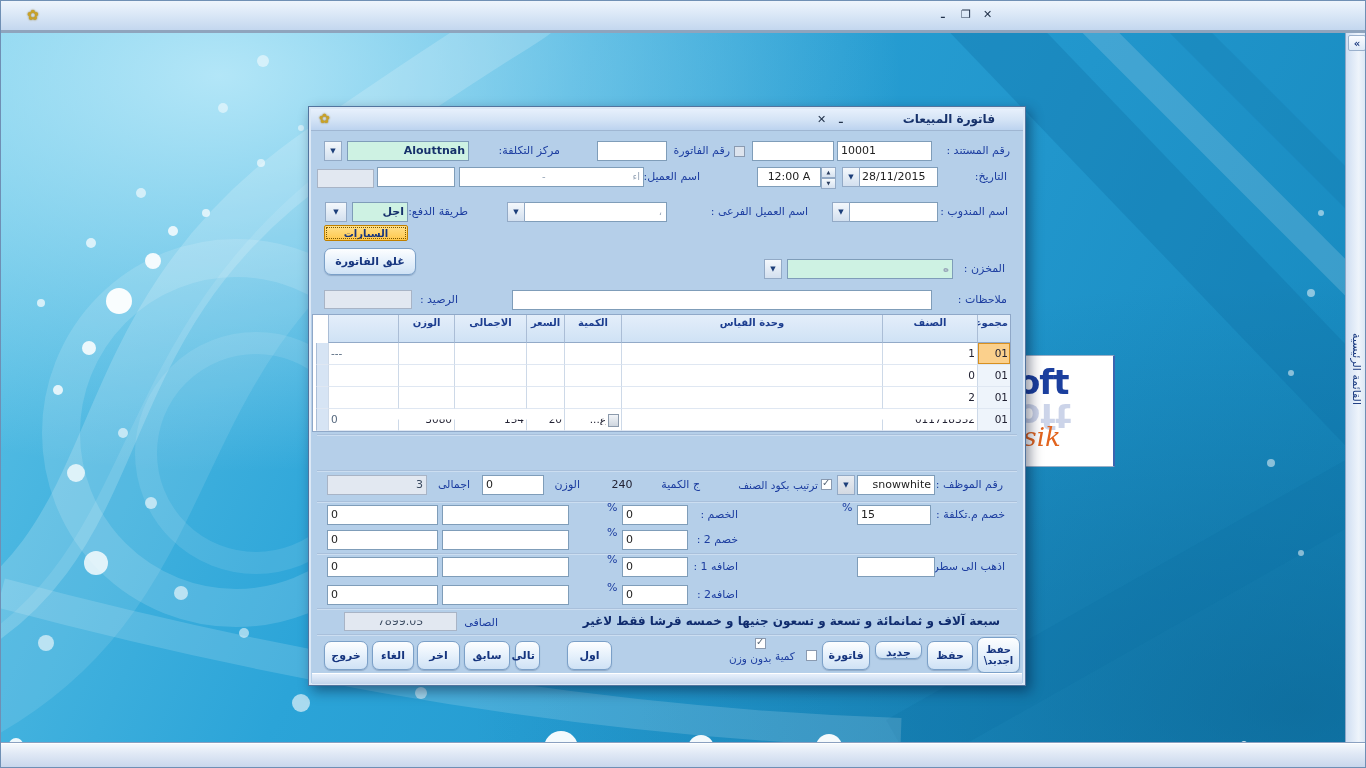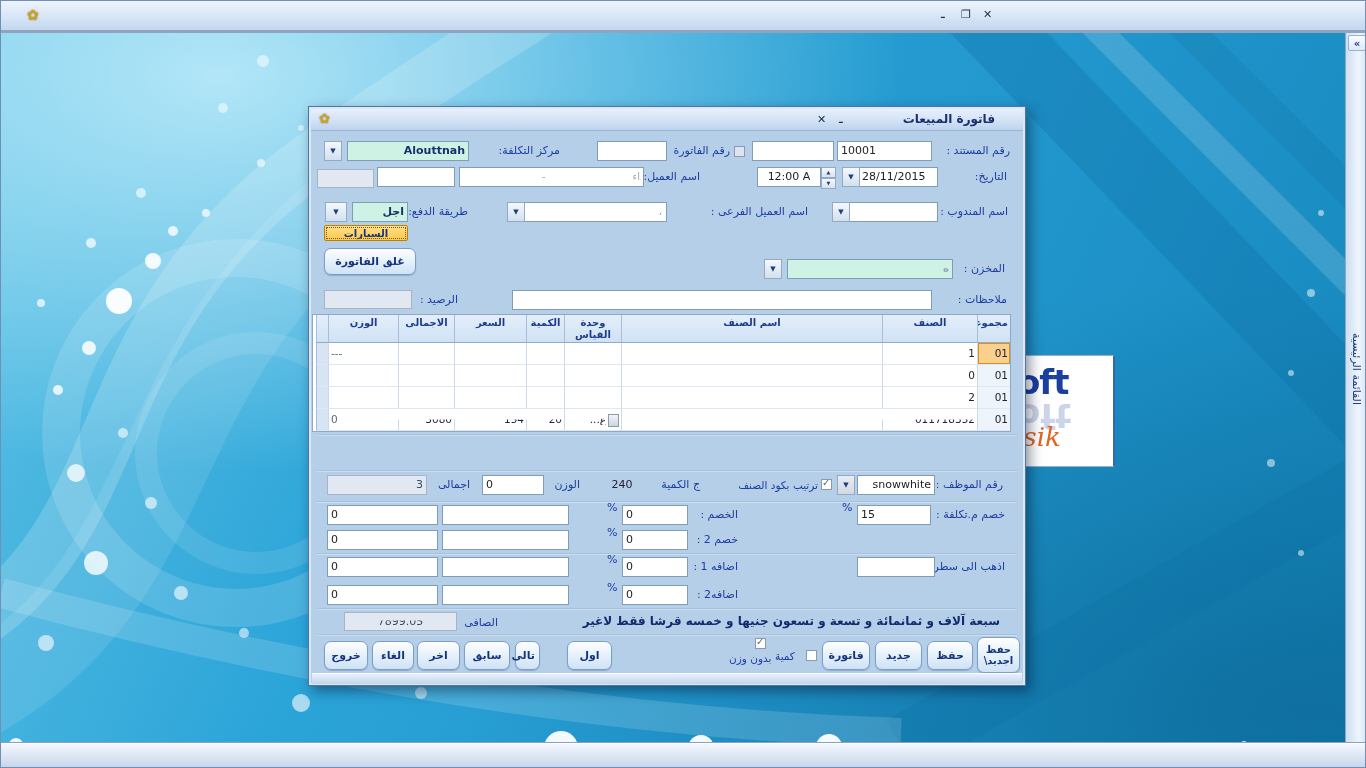--- a/index.html
+++ b/index.html
@@ -236,21 +236,20 @@
 
       <span class="lbl" style="right:18px;top:186px" dir="rtl">ملاحظات :</span>
       <div class="fld" style="left:203px;top:183px;width:420px"></div>
       <span class="lbl" style="right:567px;top:186px" dir="rtl">الرصيد :</span>
       <div class="gfld" style="left:15px;top:183px;width:88px"></div>
 
       <div class="tbl" style="left:3px;top:207px;width:699px">
           <div class="trow thead">
             <div class="tc th">مجموعه</div>
             <div class="tc th">الصنف</div>
-            <div class="tc th">اسم الصنف</div>
             <div class="tc th">وحدة القياس</div>
             <div class="tc th">الكمية</div>
             <div class="tc th">السعر</div>
             <div class="tc th">الاجمالى</div>
             <div class="tc th">الوزن</div>
             <div class="tc th"></div>
           </div>
           <div class="trow">
             <div class="tc c-group sel">01</div>
             <div class="tc c-code">1</div>
@@ -355,21 +354,21 @@
         <span class="clipb">7899.05</span>
       </div>
 
       <div class="groove" style="top:527px"></div>
 
       <button class="btn two" style="left:668px;top:530px;width:43px;height:36px">
         <span dir="rtl">حفظ</span>
         <span dir="rtl">اجديد\</span>
       </button>
       <button class="btn" style="left:618px;top:534px;width:46px;height:29px" dir="rtl">حفظ</button>
-      <button class="btn" style="left:566px;top:534px;width:47px;height:29px" dir="rtl">جديد</button>
+      <button class="btn" style="left:566px;top:534px;width:47px;height:18px" dir="rtl">جديد</button>
       <button class="btn" style="left:513px;top:534px;width:48px;height:29px" dir="rtl">فاتورة</button>
       <span class="cb" style="left:497px;top:543px"></span>
       <span class="lbl th2" style="left:466px;top:543px" dir="rtl">كمية</span>
       <span class="cb on" style="left:446px;top:531px"></span>
       <span class="lbl th2" style="left:420px;top:545px" dir="rtl">بدون وزن</span>
       <button class="btn" style="left:258px;top:534px;width:45px;height:29px" dir="rtl">اول</button>
       <button class="btn" style="left:206px;top:534px;width:25px;height:29px" dir="rtl">تالى</button>
       <button class="btn" style="left:155px;top:534px;width:46px;height:29px" dir="rtl">سابق</button>
       <button class="btn" style="left:108px;top:534px;width:43px;height:29px" dir="rtl">اخر</button>
       <button class="btn" style="left:63px;top:534px;width:42px;height:29px" dir="rtl">الغاء</button>

